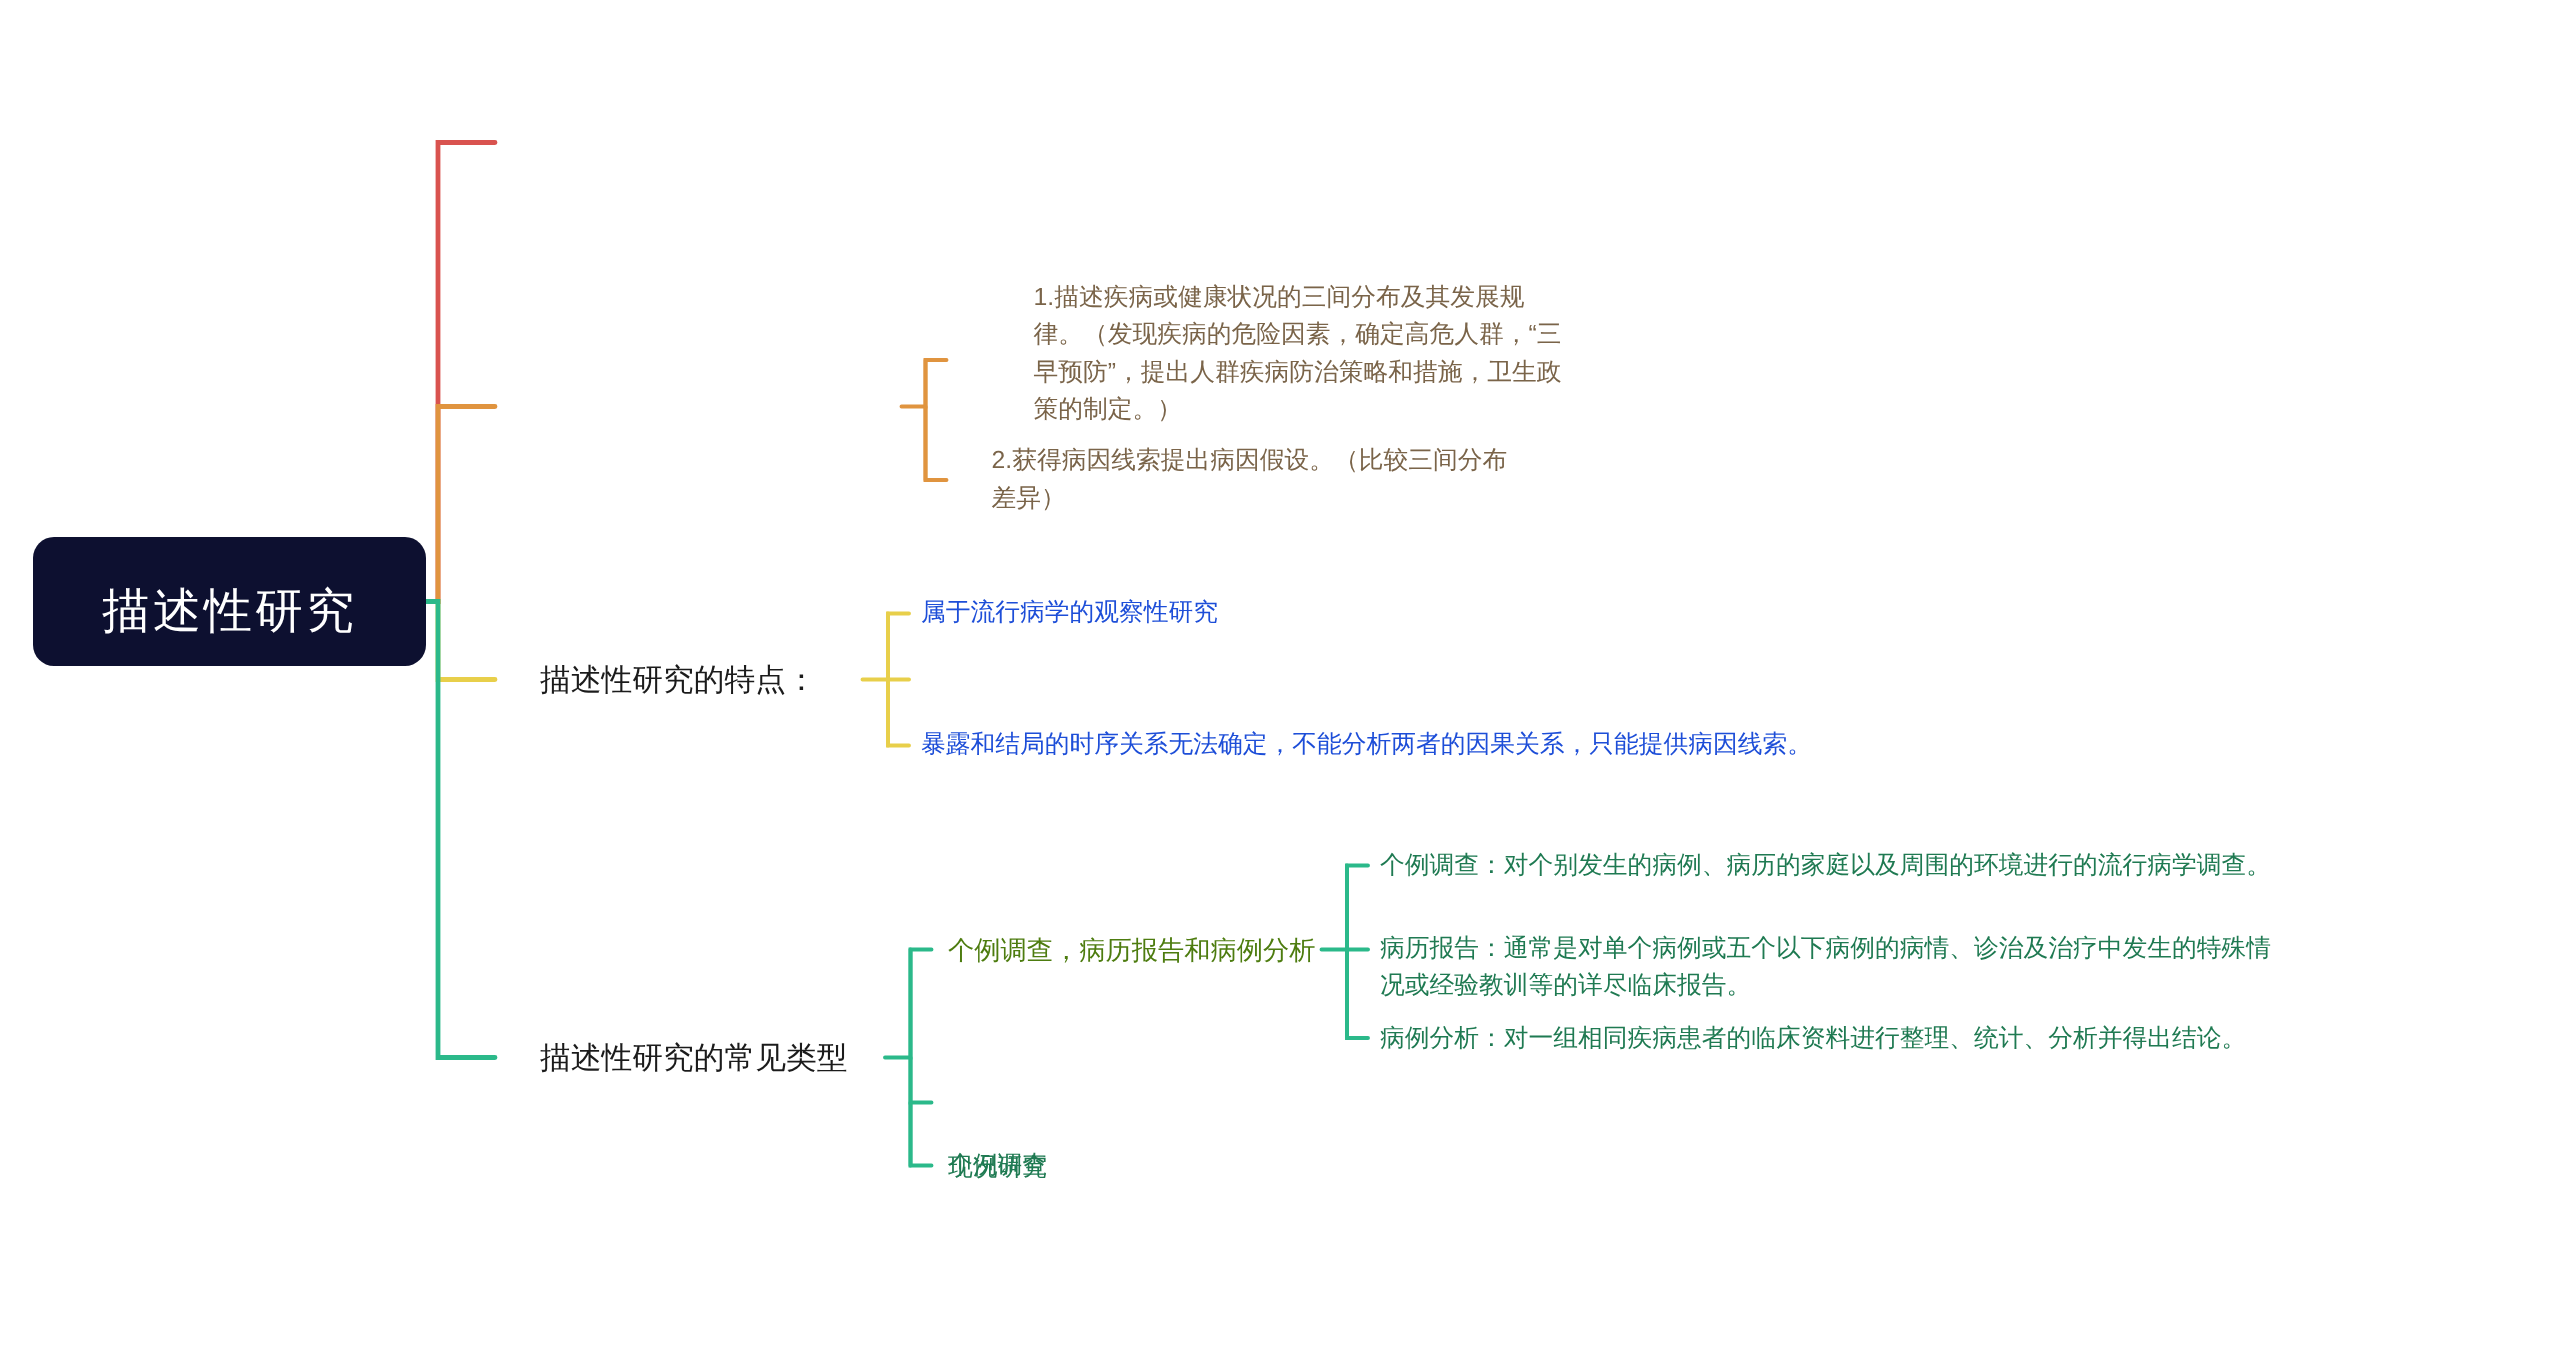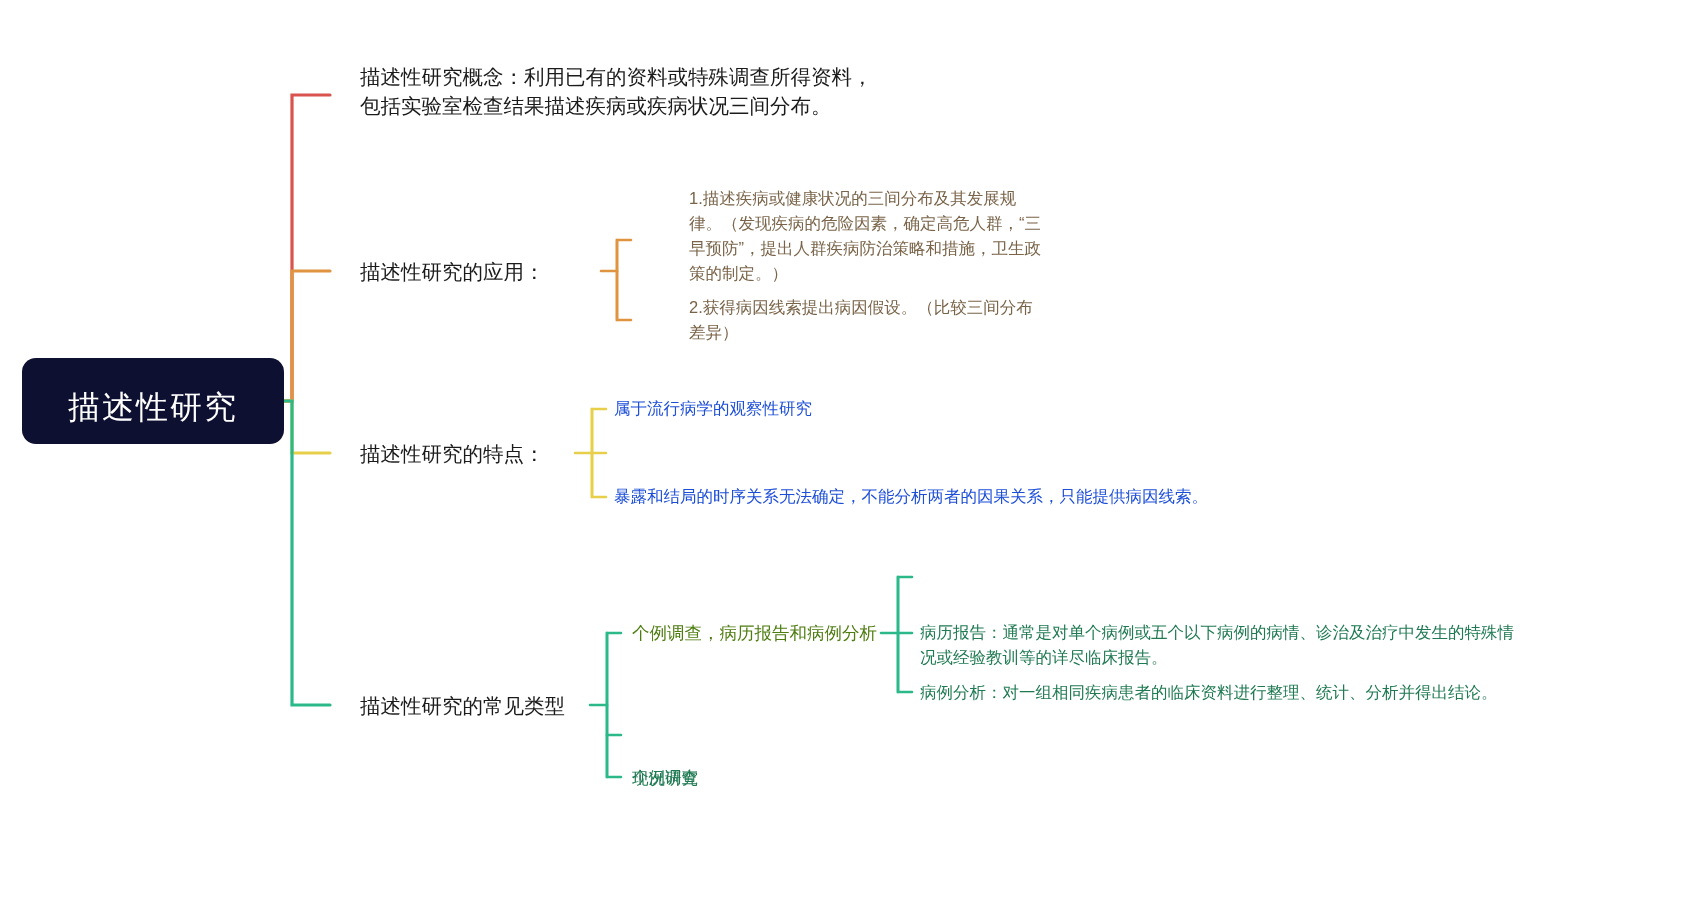--- a/index.html
+++ b/index.html
@@ -112,40 +112,38 @@
     <path d="M881 633 L898 633 L898 577 L912 577" fill="none" stroke="#2bb98a" stroke-width="2.6" stroke-linecap="round"></path>
     <path d="M898 633 L912 633" fill="none" stroke="#2bb98a" stroke-width="2.6" stroke-linecap="round"></path>
     <path d="M898 633 L898 692 L912 692" fill="none" stroke="#2bb98a" stroke-width="2.6" stroke-linecap="round"></path>
     <path d="M898 577 L898 692" fill="none" stroke="#2bb98a" stroke-width="2.6" stroke-linecap="round"></path>
   </svg>
 
   <div class="node" id="root-node">
     <span class="root-label">描述性研究</span>
   </div>
 
-  <div class="node l1" style="left:360px; top:62px; width:620px;">描述性研究概念：利用已有的资料或特殊调查所得资料，
-包括实验室检查结果描述疾病或疾病状况三间分布。</div>
 
-  <div class="node l1" style="left:360px; top:257px; width:240px;">描述性研究的应用：</div>
 
   <div class="node l2 brown" style="left:648px; top:186px; width:390px;">1.描述疾病或健康状况的三间分布及其发展规
 律。（发现疾病的危险因素，确定高危人群，“三
 早预防”，提出人群疾病防治策略和措施，卫生政
 策的制定。）</div>
-  <div class="node l2 brown" style="left:648px; top:295px; width:390px;">2.获得病因线索提出病因假设。（比较三间分布
+  <div class="node l2 brown" style="left:620px; top:295px; width:390px;">2.获得病因线索提出病因假设。（比较三间分布
 差异）</div>
 
   <div class="node l1" style="left:360px; top:439px; width:240px;">描述性研究的特点：</div>
 
   <div class="node l2 olive" style="left:614px; top:396px; width:420px;">属于流行病学的观察性研究</div>
   <div class="node l1" style="left:360px; top:691px; width:240px;">描述性研究的常见类型</div>
 
   <div class="node l2 olive" style="left:614px; top:484px; width:680px;">暴露和结局的时序关系无法确定，不能分析两者的因果关系，只能提供病因线索。</div>
 
   <div class="node l2 dark" style="left:632px; top:620px; width:260px;">个例调查，病历报告和病例分析</div>
   <div class="node l2 green" style="left:632px; top:723px; width:200px;margin-top:43px;">现况研究</div>
   <div class="node l2 green" style="left:632px; top:765px; width:200px;">个例调查</div>
 
+  <div class="node l3" style="left:920px; top:565px; width:700px;">个例调查：对个别发生的病例、病历的家庭以及周围的环境进行的流行病学调查。</div>
   <div class="node l3" style="left:920px; top:620px; width:700px;">病历报告：通常是对单个病例或五个以下病例的病情、诊治及治疗中发生的特殊情
 况或经验教训等的详尽临床报告。</div>
   <div class="node l3" style="left:920px; top:680px; width:700px;">病例分析：对一组相同疾病患者的临床资料进行整理、统计、分析并得出结论。</div>
 
 </div>
 
 </body></html>

